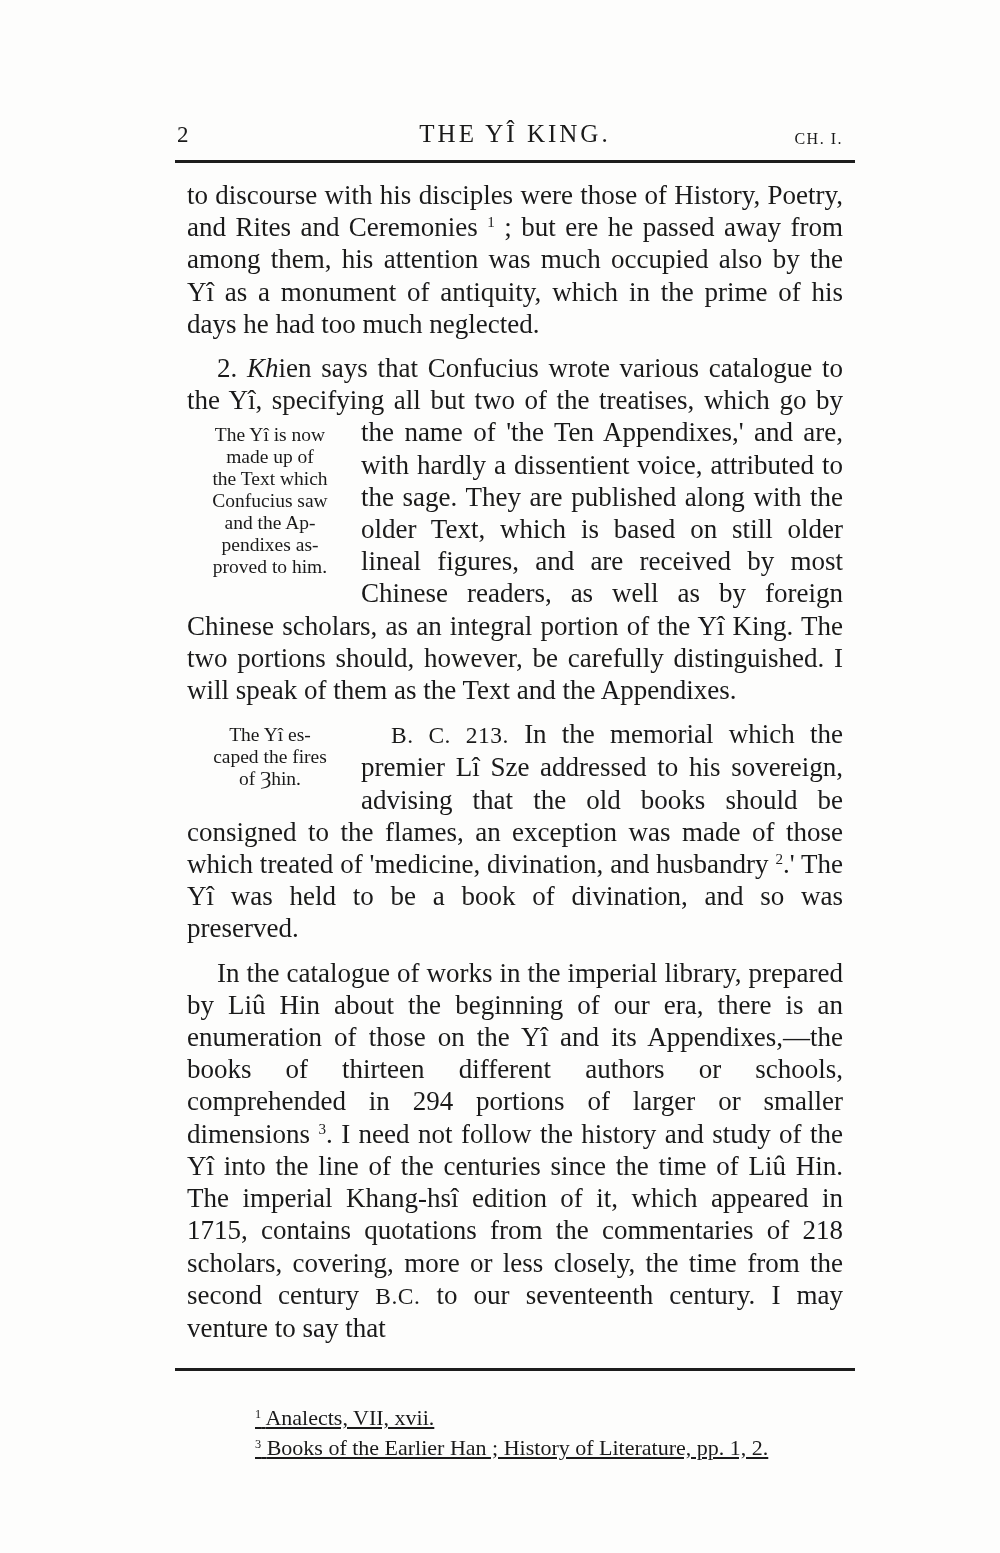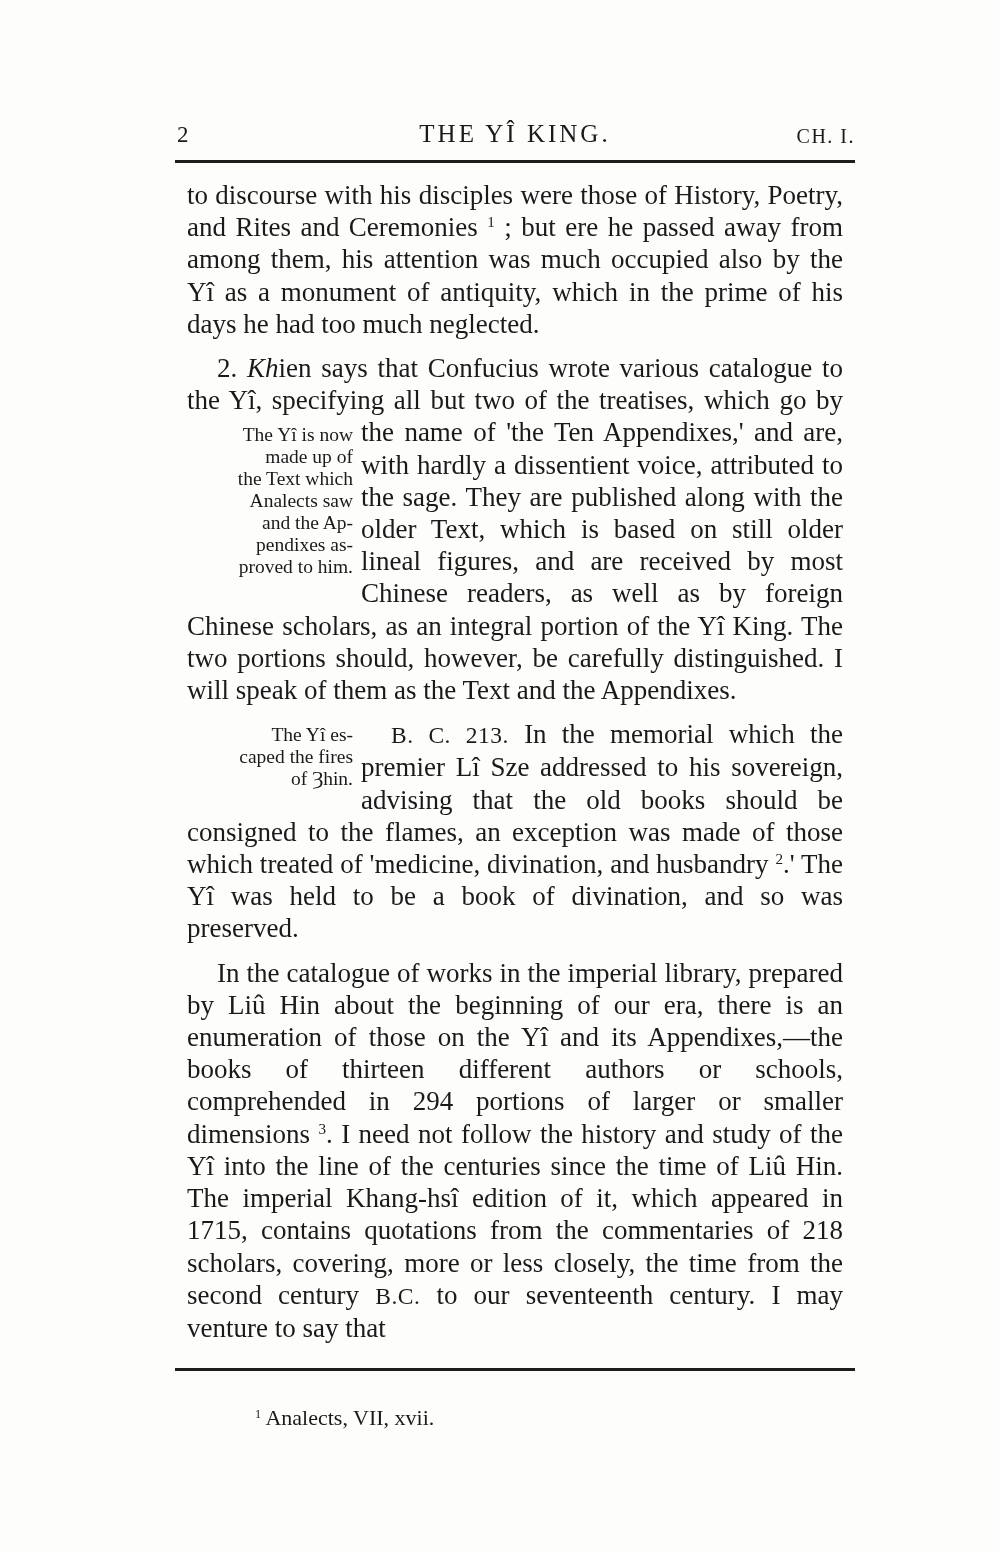--- a/index.html
+++ b/index.html
@@ -34,23 +34,23 @@
     position: absolute;
     left: 0;
     right: 0;
     bottom: 0;
     text-align: center;
     font-size: 25px;
     letter-spacing: 3px;
   }
   .chapter-label {
     position: absolute;
-    right: 0;
+    right: 12px;
     bottom: 0;
-    font-size: 20px;
+    font-size: 16px;
     letter-spacing: 1.5px;
   }
   .header-rule {
     height: 3px;
     background: #1d1d1d;
     margin-top: 12px;
   }
   
   .body-text {
     margin-top: 16px;
@@ -76,40 +76,41 @@
   }
   
   .sidenote {
     float: left;
     width: 174px;
     box-sizing: border-box;
     padding-right: 8px;
     margin: 8px 0 16px;
     font-size: 19.5px;
     line-height: 22px;
-    text-align: right;
+    text-align: center;
     text-indent: 0;
   }
   .sidenote.short {
     margin: 6px 0 10px;
   }
   .sidenote-line {
     display: block;
   }
   
   .footnote-rule {
     height: 3px;
     background: #1d1d1d;
     margin-top: 24px;
   }
   .footnotes {
     margin: 32px 0 0 80px;
     font-size: 22px;
     line-height: 29.5px;
     text-align: left;
+    text-decoration: underline;
   }
   .footnote {
     margin: 0;
     text-indent: 0;
   }
   .footnote sup.ref {
     vertical-align: 7px;
   }
 </style>
 </head>
@@ -126,36 +127,37 @@
   <div class="header-rule"></div>
 
   <main class="body-text">
 
     <p class="para continued"><span>to discourse with his disciples were those of History, Poetry, and Rites and Ceremonies</span> <sup class="ref">1</sup><span> ; but ere he passed away from among them, his attention was much occupied also by the Yî as a monument of antiquity, which in the prime of his days he had too much neglected.</span></p>
 
     <p class="para"><span>2. </span><i>Kh</i><span>ien says that Confucius wrote various catalogue to the Yî, specifying all but two of the treatises, which go </span><span class="sidenote">
           <span class="sidenote-line">The Yî is now</span>
           <span class="sidenote-line">made up of</span>
           <span class="sidenote-line">the Text which</span>
-          <span class="sidenote-line">Analects saw</span>
+          <span class="sidenote-line">Confucius saw</span>
           <span class="sidenote-line">and the Ap-</span>
           <span class="sidenote-line">pendixes as-</span>
           <span class="sidenote-line">proved to him.</span>
         </span><span>by the name of 'the Ten Appendixes,' and are, with hardly a dissentient voice, attributed to the sage. They are published along with the older Text, which is based on still older lineal figures, and are received by most Chinese readers, as well as by foreign Chinese scholars, as an integral portion of the Yî King. The two portions should, however, be carefully distinguished. I will speak of them as the Text and the Appendixes.</span></p>
 
     <p class="para"><span class="sidenote short">
           <span class="sidenote-line">The Yî es-</span>
           <span class="sidenote-line">caped the fires</span>
           <span class="sidenote-line">of Ȝhin.</span>
         </span><span class="bc">B. C. 213.</span><span> In the memorial which the premier Lî Sze addressed to his sovereign, advising that the old books should be consigned to the flames, an exception was made of those which treated of 'medicine, divination, and husbandry</span> <sup class="ref">2</sup><span>.' The Yî was held to be a book of divination, and so was preserved.</span></p>
 
     <p class="para"><span>In the catalogue of works in the imperial library, prepared by Liû Hin about the beginning of our era, there is an enumeration of those on the Yî and its Appendixes,—the books of thirteen different authors or schools, comprehended in 294 portions of larger or smaller dimensions</span> <sup class="ref">3</sup><span>. I need not follow the history and study of the Yî into the line of the centuries since the time of Liû Hin. The imperial Khang-hsî edition of it, which appeared in 1715, contains quotations from the commentaries of 218 scholars, covering, more or less closely, the time from the second century </span><span class="bc">B.C.</span><span> to our seventeenth century. I may venture to say that</span></p>
 
   </main>
 
   <footer>
     <div class="footnote-rule"></div>
     <div class="footnotes">
       <p class="footnote"><sup class="ref">1</sup> <span>Analects, VII, xvii.</span></p>
+      <p class="footnote"><sup class="ref">3</sup> <span>Books of the Earlier Han ; History of Literature, pp. 1, 2.</span></p>
     </div>
   </footer>
 
 </div>
 
 </body></html>

